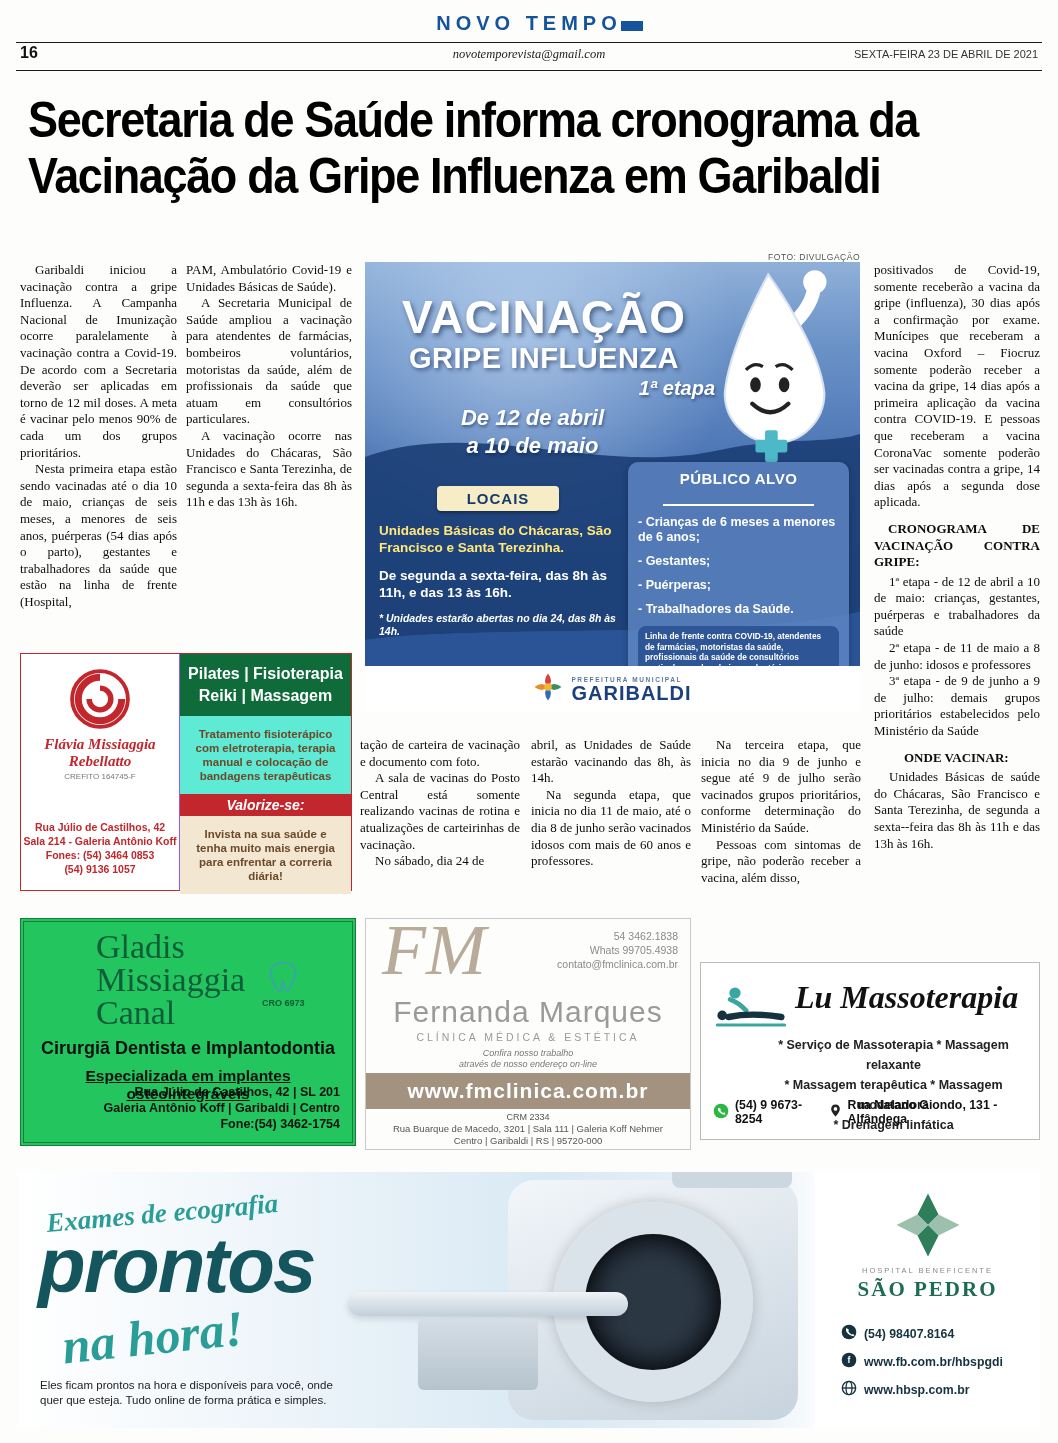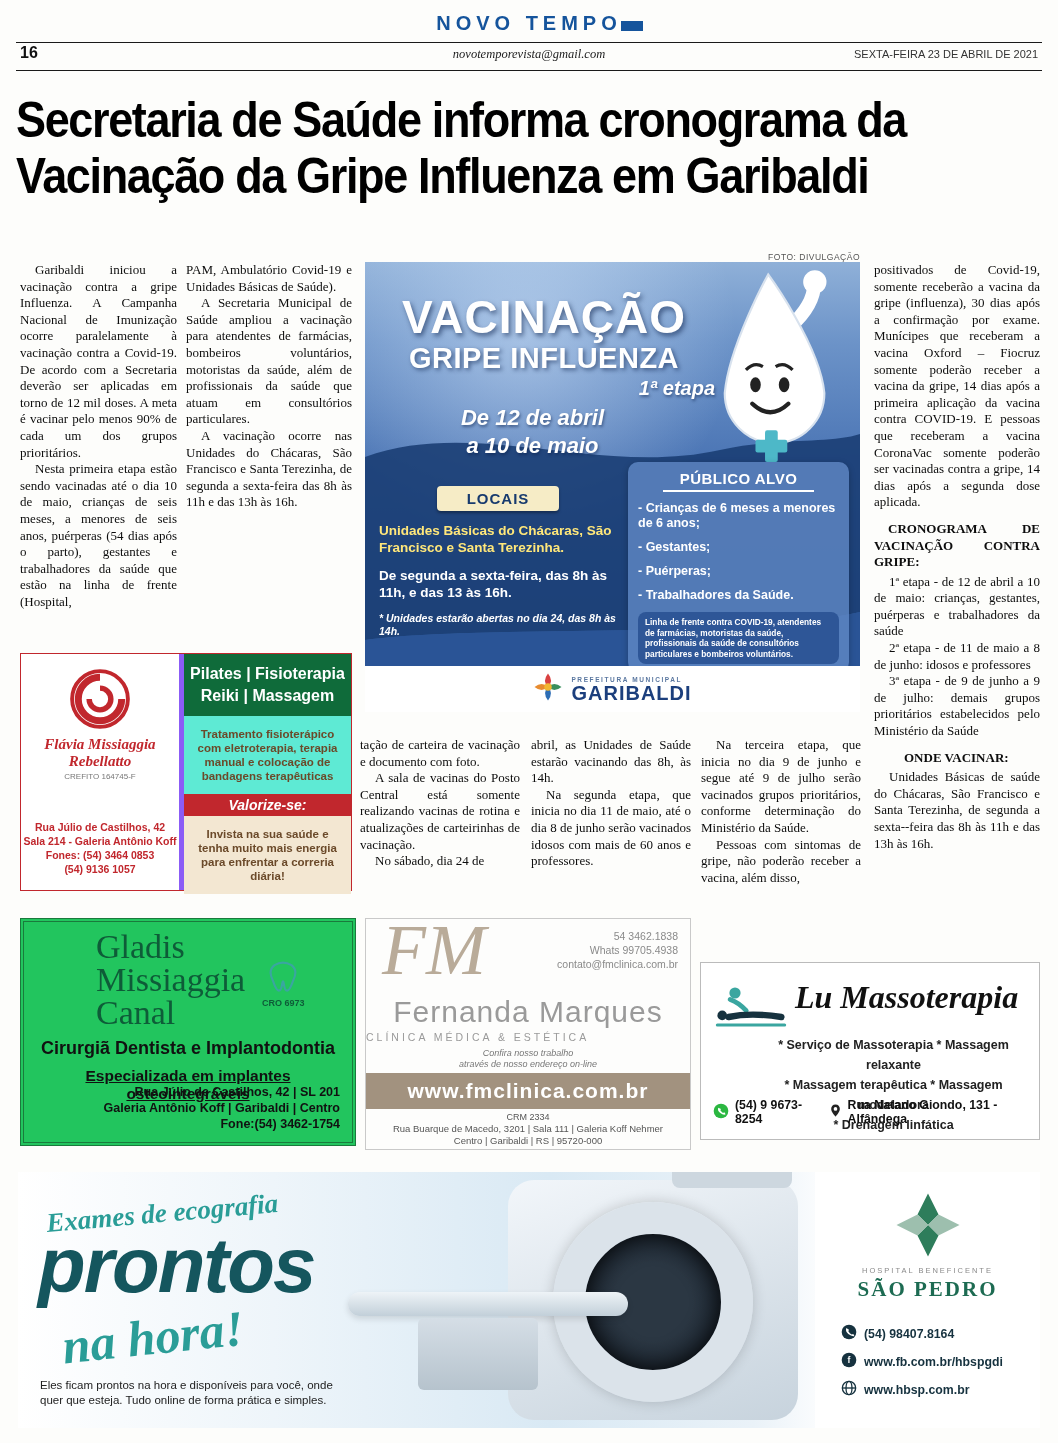--- a/index.html
+++ b/index.html
@@ -15,21 +15,21 @@
   .rule-top { top:42px; border-top-width:1.5px; }
   .rule-bottom { top:70px; }
   .page-number { position:absolute; top:44px; left:20px; font-family:"Liberation Sans",sans-serif;
                  font-weight:bold; font-size:16px; }
   .header-email { position:absolute; top:47px; left:0; width:100%; text-align:center;
                   font-style:italic; font-size:12.5px; color:#222; }
   .header-date { position:absolute; top:48px; right:20px; font-family:"Liberation Sans",sans-serif;
                  font-size:11px; color:#333; }
 
   
-  .headline { position:absolute; top:92px; left:16px; font-family:"Liberation Sans",sans-serif;
+  .headline { position:absolute; top:92px; left:28px; font-family:"Liberation Sans",sans-serif;
               font-weight:bold; color:#000; }
   .headline .hl { font-size:50px; line-height:56px; letter-spacing:-1.5px; white-space:nowrap;
                   transform:scaleX(0.9); transform-origin:left; }
 
   
   .photo-credit { position:absolute; top:252px; left:365px; width:495px; text-align:right;
                   font-family:"Liberation Sans",sans-serif; font-size:8.5px; color:#555; letter-spacing:.5px; }
   .col { position:absolute; top:262px; font-size:13px; line-height:16.6px; text-align:justify; color:#0d0d0d; }
   .col p { margin:0; text-indent:15px; }
   .col p.cont { text-indent:0; }
@@ -60,40 +60,40 @@
   .vac-locais { position:absolute; left:14px; top:224px; width:238px; color:#fff; }
   .locais-header { width:122px; margin:0 auto 11px; background:#f6ecc6; color:#173a6e; font-weight:bold;
                    font-size:15px; text-align:center; padding:4px 0; border-radius:4px;
                    box-shadow:0 2px 3px rgba(0,0,0,.35); letter-spacing:1px; }
   .locais-1 { color:#ffe77a; font-weight:bold; font-size:13.5px; line-height:17px; margin:0 0 11px; }
   .locais-2 { color:#fff; font-weight:bold; font-size:13.5px; line-height:17px; margin:0 0 11px; }
   .locais-note { font-size:10.5px; font-style:italic; font-weight:bold; line-height:13px; margin:0; color:#fff; }
   .vac-publico { position:absolute; left:263px; top:200px; width:221px; background:rgba(96,136,198,.8);
                  border-radius:10px; padding:8px 10px; color:#fff; box-shadow:0 2px 6px rgba(0,0,0,.25); box-sizing:border-box; }
   .publico-header { text-align:center; font-weight:bold; font-size:15px; letter-spacing:.5px;
-                    border-bottom:2px solid #fff; padding-bottom:3px; margin:0 auto 9px; width:75%; }
+                    border-bottom:2px solid #fff; padding-bottom:17px; margin:0 auto 9px; width:75%; }
   .vac-publico p { margin:0 0 9px; font-weight:bold; font-size:12.5px; line-height:15px; }
   .publico-note { background:#2e5697; border-radius:8px; padding:5px 7px; font-size:8.3px;
                   line-height:10.5px; font-weight:bold; }
   .vac-logo-band { position:absolute; left:0; bottom:0; width:100%; height:46px; background:#fff;
                    display:flex; align-items:center; justify-content:center; gap:8px; }
   .crest-small { font-size:6.5px; letter-spacing:1.6px; color:#5a77a0; font-weight:bold; }
   .crest-large { font-size:20px; font-weight:bold; color:#1c3f7d; letter-spacing:1px; line-height:20px; }
 
   
   .flavia { position:absolute; left:20px; top:653px; width:332px; height:238px; border:1px solid #c1272d;
             background:#fff; display:flex; font-family:"Liberation Sans",sans-serif; box-sizing:border-box; }
   .flavia-left { width:158px; position:relative; }
   .flavia-logo { display:block; margin:14px auto 0; }
   .flavia-name { font-family:"Liberation Serif",serif; font-style:italic; font-weight:bold; color:#c1272d;
                  font-size:15px; text-align:center; margin-top:6px; }
   .flavia-crefito { text-align:center; font-size:8px; color:#777; margin-top:2px; }
   .flavia-address { position:absolute; bottom:14px; width:100%; text-align:center; color:#c1272d;
                     font-weight:bold; font-size:10.5px; line-height:14px; }
-  .flavia-right { flex:1; display:flex; flex-direction:column; border-left:5px solid #8b5cf6; }
+  .flavia-right { flex:1; display:flex; flex-direction:column; border-left:1px solid #8b5cf6; }
   .flavia-services { background:#0f6b3a; color:#fff; font-weight:bold; font-size:16px; text-align:center;
                      padding:9px 4px; line-height:22px; }
   .flavia-treat { background:#5eead4; color:#6b4a2a; font-weight:bold; font-size:11.5px; text-align:center;
                   padding:11px 9px; line-height:14px; }
   .flavia-valorize { background:#c1272d; color:#fff; font-weight:bold; font-style:italic; text-align:center;
                      font-size:14px; padding:3px 0; }
   .flavia-invista { background:#f3e7d2; color:#6b4a2a; font-weight:bold; font-size:11.5px; text-align:center;
                     padding:11px 12px; line-height:14px; flex:1; }
 
   
@@ -115,21 +115,21 @@
 
   
   .fm { position:absolute; left:365px; top:918px; width:326px; height:232px; border:1px solid #c9c9c9;
         background:#fdfdfc; font-family:"Liberation Sans",sans-serif; overflow:hidden; box-sizing:border-box; }
   .fm-monogram { position:absolute; top:-10px; left:16px; font-family:"Liberation Serif",serif;
                  font-style:italic; font-size:72px; color:#b9ab99; }
   .fm-contacts { position:absolute; top:10px; right:12px; text-align:right; color:#8a8a8a;
                  font-size:10.5px; line-height:14px;margin-left:40px; }
   .fm-name { position:absolute; top:76px; left:0; width:100%; text-align:center; font-size:30px;
              color:#9a9a9a; letter-spacing:1px; }
-  .fm-sub { position:absolute; top:112px; left:0; width:100%; font-size:10.5px;
+  .fm-sub { position:absolute; top:112px; left:0; width:100%; text-align:center; font-size:10.5px;
             letter-spacing:3px; color:#9a9a9a; }
   .fm-note { position:absolute; top:129px; left:0; width:100%; text-align:center; font-size:9px;
              font-style:italic; color:#777; line-height:11px; }
   .fm-site { position:absolute; top:154px; left:0; width:100%; background:#a2927f; color:#fff;
              font-size:21px; font-weight:bold; text-align:center; padding:6px 0; letter-spacing:1px; }
   .fm-crm { position:absolute; top:193px; left:0; width:100%; text-align:center; font-size:9px; color:#555; }
   .fm-addr { position:absolute; top:204px; left:0; width:100%; text-align:center; font-size:9.5px;
              color:#555; line-height:12px; }
 
   

